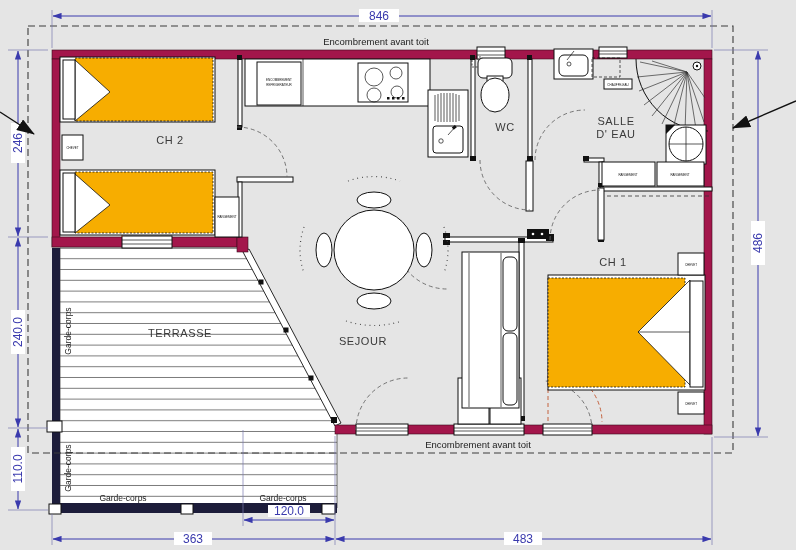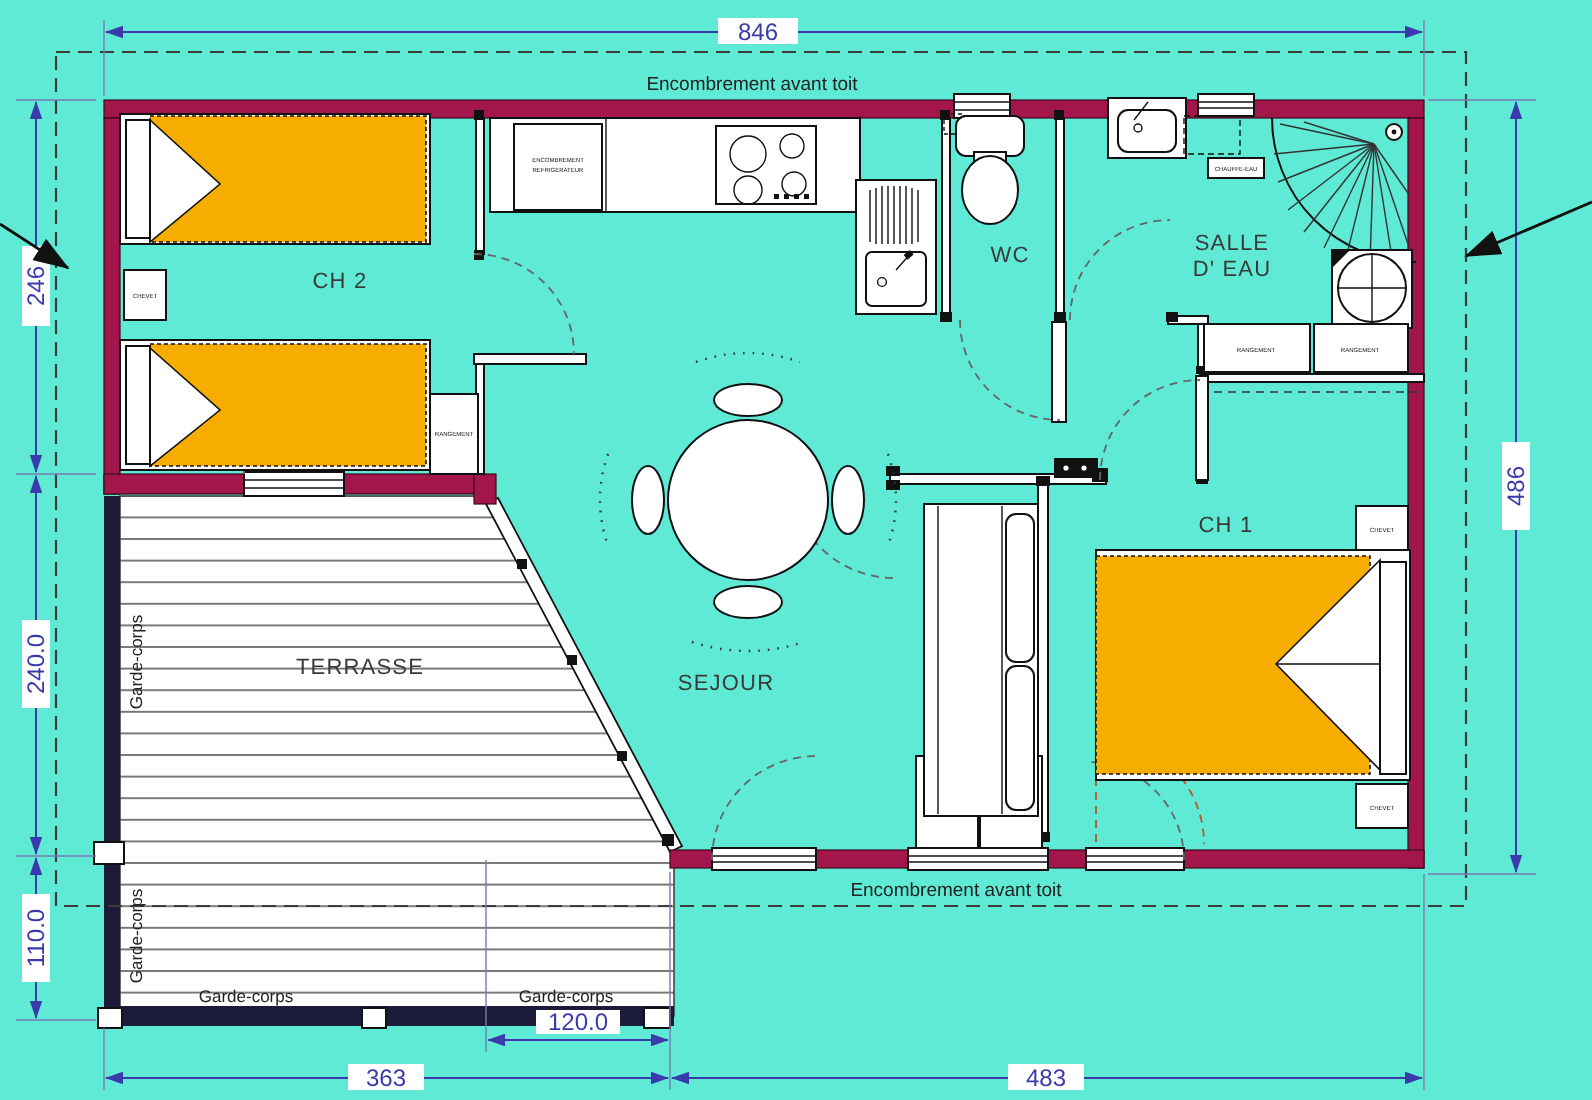--- a/index.html
+++ b/index.html
@@ -1,16 +1,16 @@
 <!DOCTYPE html>
 <html style="--wall: #a3164b; --bed: #f7ad00; --dim: #3a3aad; --rail: #1c1c3a; --alt_swing: #c0522a;"><head>
 <meta charset="utf-8">
 <style>
   html,body{margin:0;padding:0;background:#ffffff;}
-  .stage{position:relative;width:796px;height:550px;background:#5eead4;font-family:"Liberation Sans",sans-serif;}
+  .stage{position:relative;width:796px;height:550px;background:#e5e5e5;font-family:"Liberation Sans",sans-serif;}
   svg{display:block;}
   svg text{font-family:"Liberation Sans",sans-serif;}
   .wall{fill:var(--wall);stroke:#3b0a1c;stroke-width:0.6;}
   .part{fill:#ffffff;stroke:#111;stroke-width:1;}
   .furn{fill:#ffffff;stroke:#111;stroke-width:1;}
   .thin{stroke:#111;stroke-width:0.7;fill:none;}
   .bed{fill:var(--bed);stroke:#111;stroke-width:0.8;stroke-dasharray:2 1.5;}
   .fold{fill:#ffffff;stroke:#111;stroke-width:0.8;}
   .swing{fill:none;stroke:#666;stroke-width:0.9;stroke-dasharray:4 3;}
   .swing-alt{fill:none;stroke:var(--alt_swing);stroke-width:0.9;stroke-dasharray:4 3;}

